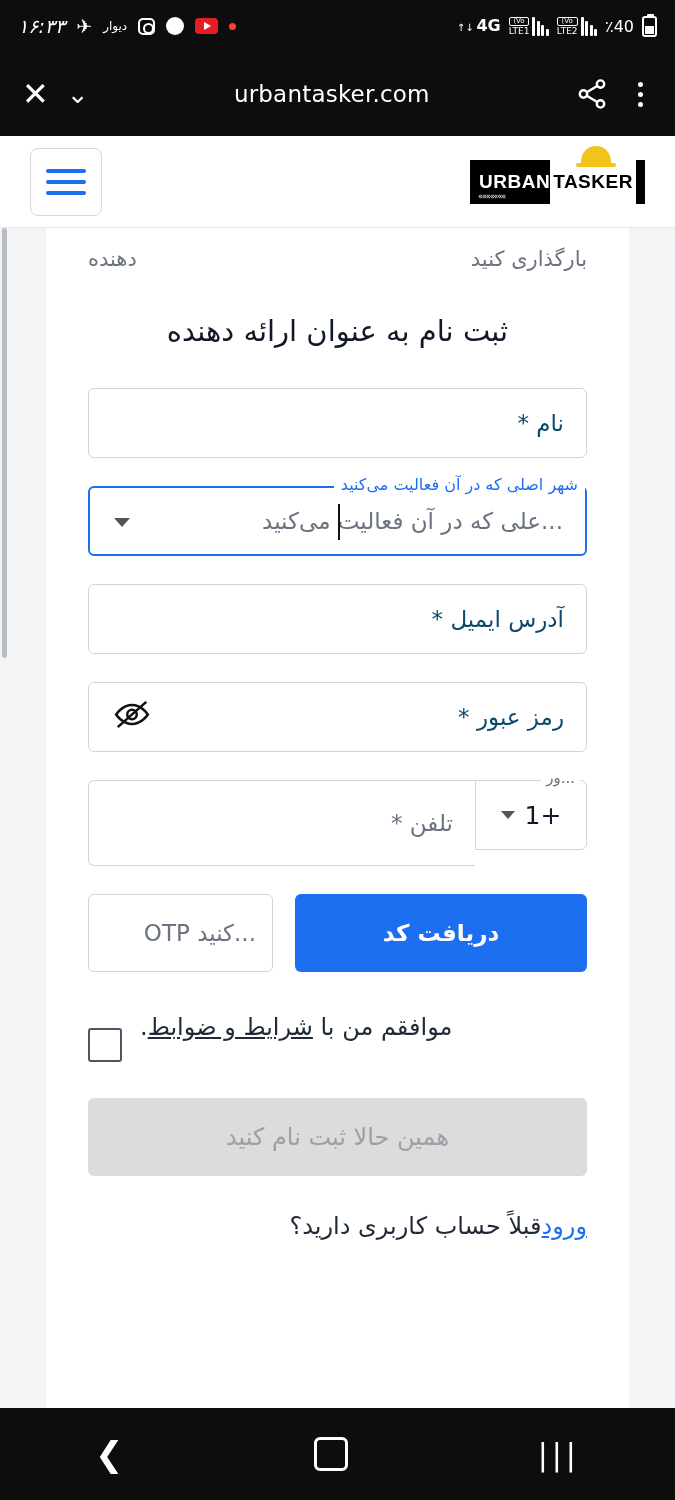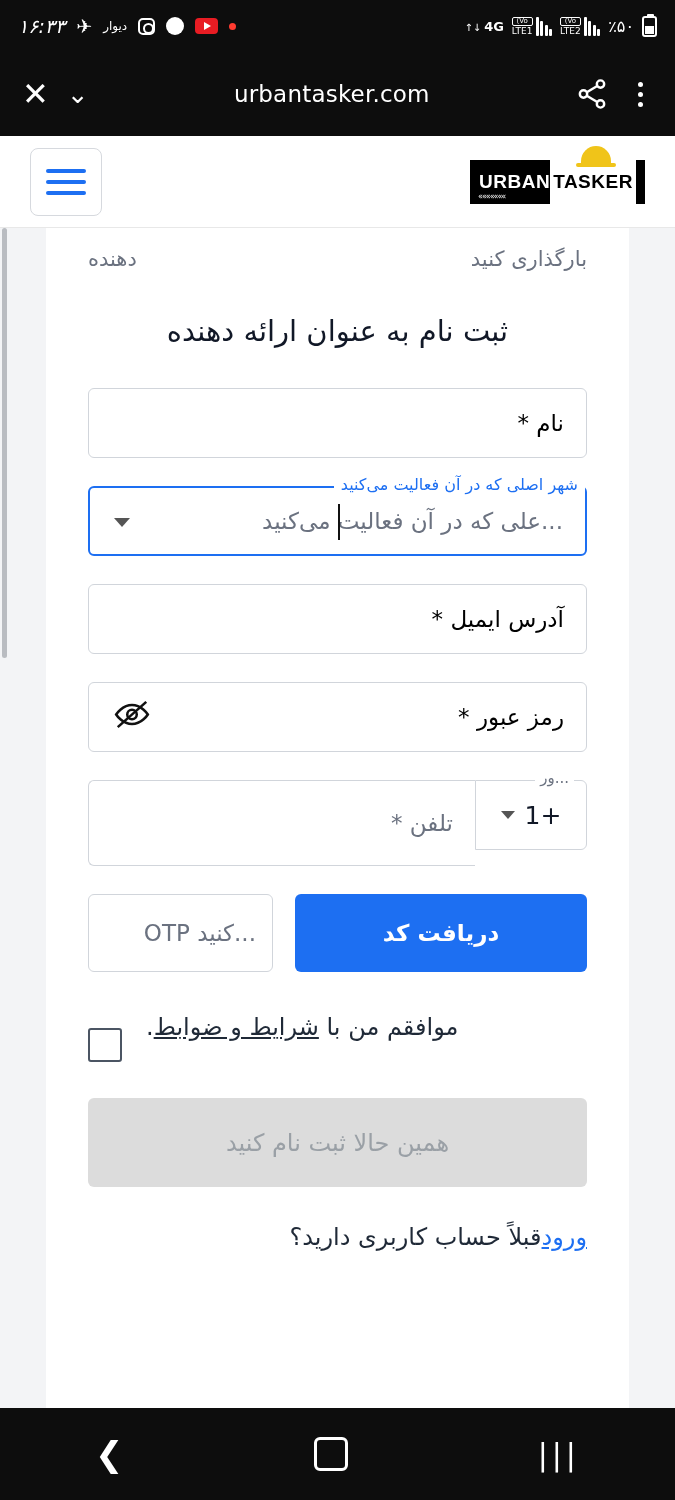--- a/index.html
+++ b/index.html
@@ -32,21 +32,21 @@
   .pct { font-size: 16px; letter-spacing: -.3px; }
   .sig { display:flex; align-items:flex-end; gap:1.5px; height:20px; }
   .sig i { display:block; width:3px; background:#fff; border-radius:1px; }
   .sig i:nth-child(1){height:7px}
   .sig i:nth-child(2){height:11px}
   .sig i:nth-child(3){height:15px}
   .sig i:nth-child(4){height:19px}
   .netgrp { display:flex; align-items:center; gap:3px; }
   .netlbl { font-size: 9px; line-height: 1; text-align:center; }
   .netlbl .volte { border:1px solid #fff; border-radius:2px; padding:0 1px; font-size:7px; display:block; margin-bottom:1px;}
-  .g4 { font-size: 13px; font-weight: bold; }
+  .g4 { font-size: 16px; font-weight: bold; }
   .arrows { font-size: 10px; }
   .dot-red { width:7px;height:7px;border-radius:50%;background:#ff3b30; }
   .yt { width:23px;height:16px;background:#e81c23;border-radius:4px;position:relative; }
   .yt::after{content:"";position:absolute;top:4px;left:9px;border-left:7px solid #fff;border-top:4px solid transparent;border-bottom:4px solid transparent;}
   .sun { width:18px;height:18px;border-radius:50%;background:#fff;position:relative; }
   .insta { width:17px;height:17px;border:2px solid #fff;border-radius:5px;position:relative; }
   .insta::after{content:"";position:absolute;top:3px;left:3px;width:7px;height:7px;border:2px solid #fff;border-radius:50%;}
   .divar { font-size:12px; }
   .tg { font-size:19px; }
   .clock { font-size:19px; letter-spacing:.5px;font-style:italic; }
@@ -95,21 +95,21 @@
   }
   .topcut { padding-top: 14px; text-align:center; color:#6b7280; font-size:21px; line-height:1.7;
     height: 56px; overflow:hidden; }
   .topcut .cut { display:flex; justify-content:space-between; gap:20px; }
   .h1 {
     text-align:center; font-size:29px; color:#111827; margin: 30px 0 40px; font-weight:500;
   }
   .field {
     height: 70px; border:1px solid #d1d5db; border-radius:6px; background:#fff;
     display:flex; align-items:center; padding: 0 22px; margin-bottom: 28px;
-    position:relative; font-size:23px; color:#000000;
+    position:relative; font-size:23px; color:#0c4a6e;
   }
   .field.select::after{
     content:"";position:absolute;left:24px;top:50%;margin-top:-3px;
     border-left:8px solid transparent;border-right:8px solid transparent;border-top:9px solid #555;
   }
   .field.focused {
     border:2px solid #1d6ff2; border-radius:6px; color:#6b7280;
   }
   .floatlabel {
     position:absolute; top:-13px; right:0; background:#fff; padding:0 7px;
@@ -124,42 +124,42 @@
     flex:1; height:86px; border:1px solid #d1d5db; border-radius:6px;
     display:flex;align-items:center;padding:0 22px;font-size:23px;color:#6b7280;
     border-right:none; border-radius:6px 0 0 6px;
   }
   .cc {
     width:112px; height:70px; border:1px solid #d1d5db; border-radius:0 6px 6px 0;
     display:flex;align-items:center;justify-content:center;gap:10px;position:relative;
     font-size:25px;color:#111827; background:#fff;
   }
   .cc .lbl {
-    position:absolute;top:-12px;right:12px;background:#fff;padding:0 5px;font-size:15px;color:#6b7280;
+    position:absolute;top:-12px;right:6px;background:#fff;padding:0 5px;font-size:15px;color:#6b7280;
   }
   .cc::after{
     content:"";border-left:7px solid transparent;border-right:7px solid transparent;border-top:8px solid #555;
   }
   .otprow { display:flex; gap:22px; margin-bottom:34px; flex-direction:row-reverse;border-radius:32px; }
   .otp-input {
     width:185px;height:78px;border:1px solid #d1d5db;border-radius:6px;
     display:flex;align-items:center;padding:0 16px;font-size:23px;color:#6b7280;
   }
   .otp-btn {
     flex:1;height:78px;background:#1d6ff2;border-radius:6px;color:#fff;
     display:flex;align-items:center;justify-content:center;font-size:23px;font-weight:bold;cursor:pointer;
   }
   .termsrow {
-    display:flex; align-items:flex-start; gap:24px; margin-bottom:36px; flex-direction:row-reverse;
+    display:flex; align-items:flex-start; gap:18px; margin-bottom:36px; flex-direction:row-reverse;
   }
   .cbox { width:34px;height:34px;border:2px solid #4b5563;border-radius:3px;flex:0 0 auto;margin-top:22px;}
   .terms-txt { font-size:24px; color:#1f2937; line-height:1.75; }
   .terms-txt u { text-decoration: underline; }
   .submit {
-    height:89px;background:#dcdcdc;border-radius:6px;color:#9aa0a6;
+    height:78px;background:#dcdcdc;border-radius:6px;color:#9aa0a6;
     display:flex;align-items:center;justify-content:center;font-size:24px;margin-bottom:36px;
   }
   .bottomline { font-size:24px; color:#1f2937; padding-bottom:22px;}
   .bottomline a { color:#1d6ff2; text-decoration:underline; }
 
   
   .navbar {
     height:92px;background:#0d0d0d;display:flex;align-items:center;justify-content:space-around;color:#fff;
   }
   .navbar .recents { font-size:30px; letter-spacing:4px; }
@@ -170,21 +170,21 @@
   }
 </style>
 </head>
 <body>
 
 <div class="phone">
 
   <div class="statusbar">
     <div class="sb-left">
       <span class="batt"></span>
-      <span class="pct">٪۵۰</span>
+      <span class="pct">٪40</span>
       <span class="netgrp">
         <span class="sig">
             <i></i>
             <i></i>
             <i></i>
             <i></i>
           </span>
         <span class="netlbl">
           <span class="volte">Vo)</span>
           <span>LTE2</span>

